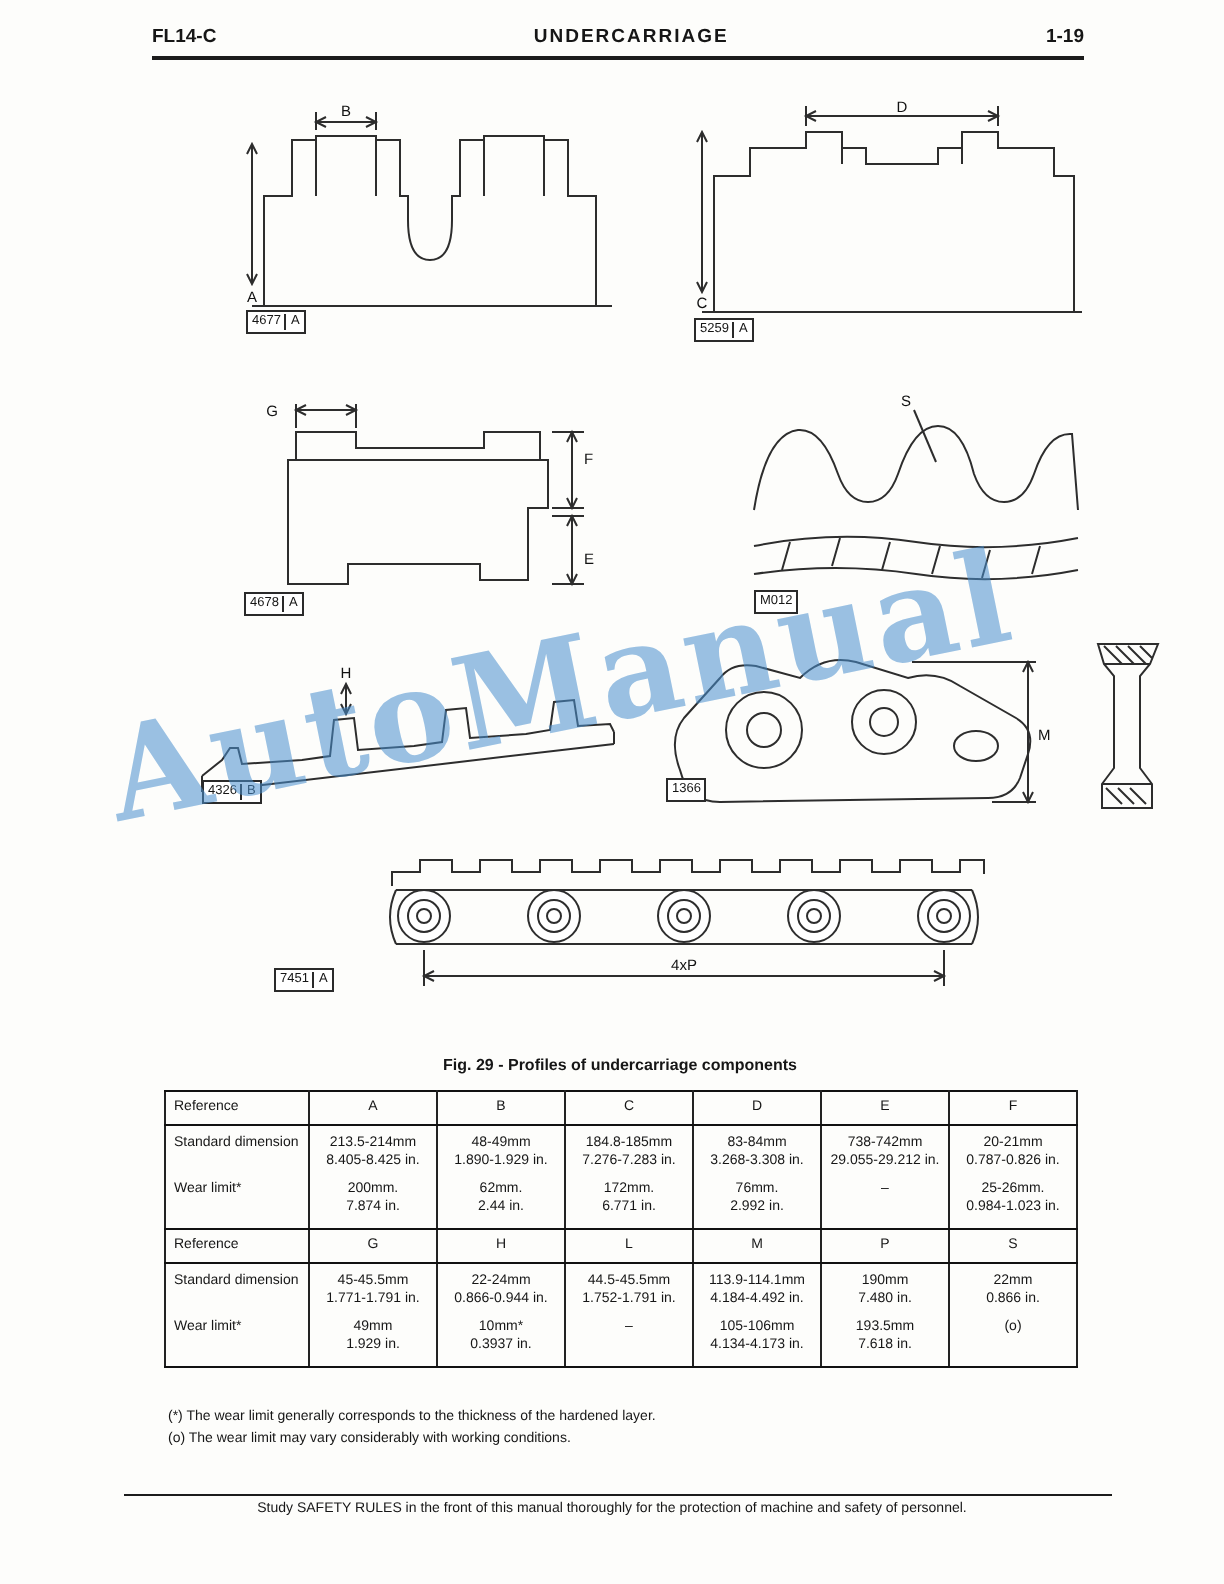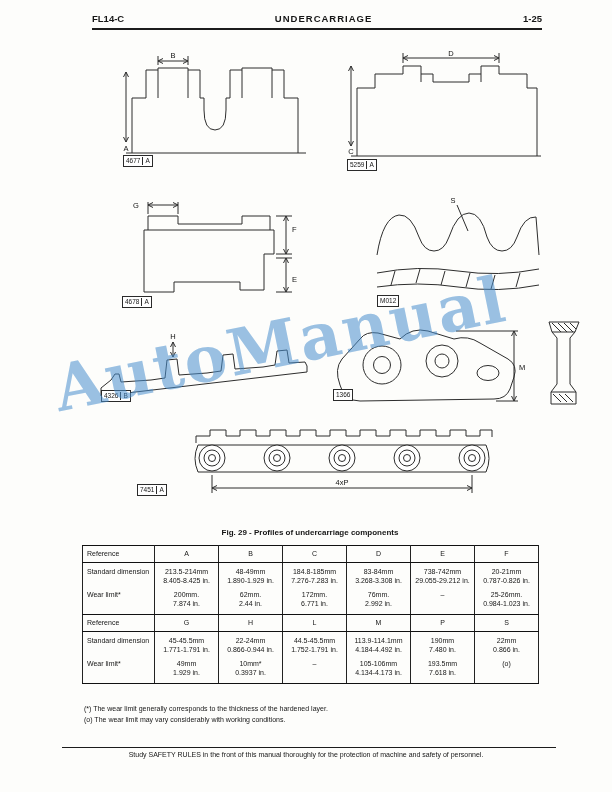--- a/index.html
+++ b/index.html
@@ -2,21 +2,21 @@
 <html><head>
 <meta charset="utf-8">
 <style>
   html,body{margin:0;padding:0;}
   body{
     width:612px;height:792px;position:relative;background:#fdfdfb;
     font-family:"Liberation Sans",sans-serif;color:#161616;overflow:hidden;
   }
   .page{position:absolute;inset:0;}
   
-  .hdr{position:absolute;left:92px;right:70px;top:13px;display:flex;
+  .hdr{position:absolute;left:76px;right:70px;top:13px;display:flex;
        justify-content:space-between;align-items:baseline;
        font-size:9.5px;font-weight:bold;padding-bottom:4px;border-bottom:2.2px solid #1c1c1c;}
   .hdr .c{letter-spacing:1px;}
   
   svg.diag{position:absolute;overflow:visible;}
   svg.diag path,svg.diag line,svg.diag circle,svg.diag ellipse
       {stroke:#2d2d2d;fill:none;stroke-width:1;}
   svg.diag .fw{fill:#ffffff;}
   svg.diag text{font-family:"Liberation Sans",sans-serif;font-size:7.5px;fill:#111;stroke:none;}
   .dlabel{position:absolute;display:inline-flex;border:1px solid #2a2a2a;background:#fff;
@@ -43,21 +43,21 @@
   .foot{position:absolute;left:0;right:0;top:751px;text-align:center;font-size:7px;}
 </style>
 </head>
 <body>
 
 <div class="page">
 
   <div class="hdr">
     <span>FL14-C</span>
     <span class="c">UNDERCARRIAGE</span>
-    <span>1-25</span>
+    <span>1-19</span>
   </div>
 
   <svg class="diag" style="left:118px;top:50px" width="195" height="125" viewBox="0 0 195 125">
     <path d="M14,103 L14,48 L28,48 L28,20 L40,20 L40,18 L70,18 L70,20 L82,20 L82,48 L86,48 L86,60 Q86,80 97,80 Q108,80 108,60 L108,48 L112,48 L112,20 L124,20 L124,18 L154,18 L154,20 L166,20 L166,48 L180,48 L180,103"></path>
     <path d="M8,103 L188,103"></path>
     <path d="M40,20 L40,48 M70,20 L70,48 M124,20 L124,48 M154,20 L154,48"></path>
     <path d="M40,15 L40,6 M70,15 L70,6 M40,11 L70,11"></path>
     <path d="M45,8.5 L40,11 L45,13.5 M65,8.5 L70,11 L65,13.5"></path>
     <text x="55" y="8" text-anchor="middle">B</text>
     <path d="M8,22 L8,92"></path>

